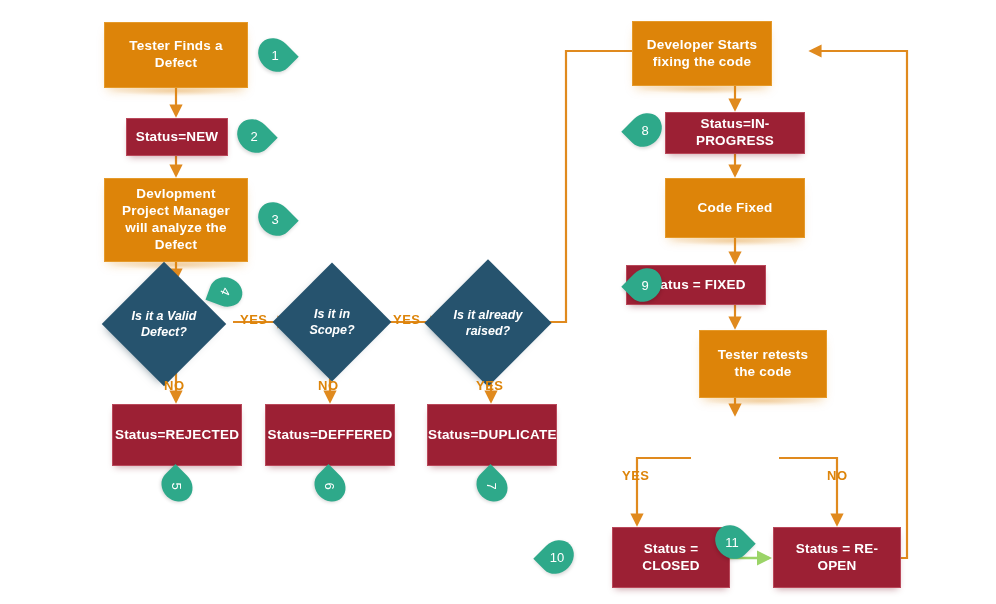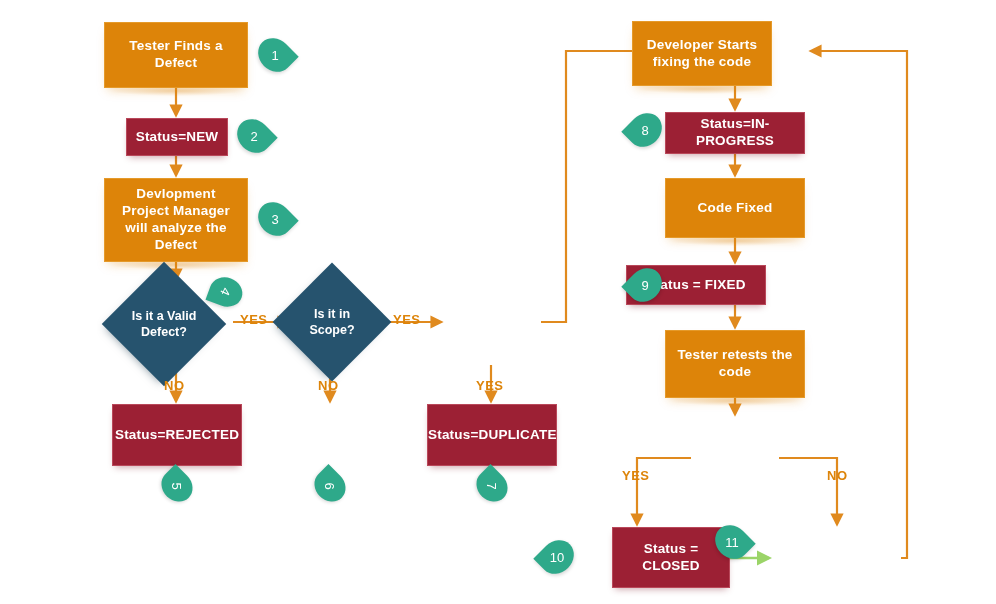--- a/index.html
+++ b/index.html
@@ -16,21 +16,21 @@
   .proc{background:#DD8409;border:1px solid #E59A2A;
         box-shadow:0 6px 10px -4px rgba(221,132,9,.35);
         font-weight:bold;font-size:13.5px;}
   .proc::after{content:"";position:absolute;left:4%;right:4%;bottom:-9px;height:10px;
         background:radial-gradient(ellipse at center, rgba(221,132,9,.28), rgba(221,132,9,0) 70%);}
 
   .status{background:#9C2034;border:1px solid #B9485A;
         box-shadow:0 4px 7px -3px rgba(120,20,35,.4);
         font-weight:bold;font-size:13.5px;}
 
-  .diamond{position:absolute;z-index:10;}
+  .diamond{position:absolute;z-index:10;font-style:italic;}
   .diamond .dshape{position:absolute;left:0;top:0;width:100%;height:100%;
         background:#26536E;transform:rotate(45deg);
         box-shadow:0 5px 9px -5px rgba(20,50,70,.5);}
   .diamond .dtext{position:absolute;left:0;top:0;width:100%;height:100%;
         display:flex;align-items:center;justify-content:center;text-align:center;
         color:#ffffff;font-weight:bold;font-size:12.5px;line-height:1.3;z-index:2;}
 
   
   .badge{position:absolute;width:46px;height:40px;z-index:25;}
   .badge .drop{position:absolute;left:0;top:0;width:100%;height:100%;}
@@ -122,25 +122,32 @@
   <div class="diamond" style="left:120px;top:280px;width:88px;height:88px;">
     <div class="dshape"></div>
     <div class="dtext">Is it a Valid Defect?</div>
   </div>
 
   <div class="diamond" style="left:290px;top:280px;width:84px;height:84px;">
     <div class="dshape"></div>
     <div class="dtext">Is it in Scope?</div>
   </div>
 
+  <div class="diamond" style="left:443px;top:278px;width:90px;height:90px;">
+    <div class="dshape"></div>
+    <div class="dtext">Is it already raised?</div>
+  </div>
 
   <div class="node status" style="left:112px;top:404px;width:130px;height:62px;">
     <span>Status=REJECTED</span>
   </div>
 
+  <div class="node status" style="left:265px;top:404px;width:130px;height:62px;">
+    <span>Status=DEFFERED</span>
+  </div>
 
   <div class="node status" style="left:427px;top:404px;width:130px;height:62px;text-align:center;">
     <span>Status=DUPLICATE</span>
   </div>
 
   <div class="node proc" style="left:632px;top:21px;width:140px;height:65px;">
     <span>Developer Starts fixing the code</span>
   </div>
 
   <div class="node status" style="left:665px;top:112px;width:140px;height:42px;">
@@ -148,29 +155,32 @@
   </div>
 
   <div class="node proc" style="left:665px;top:178px;width:140px;height:60px;justify-content:flex-end;">
     <span>Code Fixed</span>
   </div>
 
   <div class="node status" style="left:626px;top:265px;width:140px;height:40px;">
     <span>Status = FIXED</span>
   </div>
 
-  <div class="node proc" style="left:665px;top:330px;width:140px;height:68px;justify-content:flex-end;">
+  <div class="node proc" style="left:699px;top:330px;width:128px;height:68px;justify-content:flex-end;">
     <span>Tester retests the code</span>
   </div>
 
 
   <div class="node status" style="left:564px;top:527px;width:118px;height:61px;margin-left:48px;">
     <span>Status = CLOSED</span>
   </div>
 
+  <div class="node status" style="left:773px;top:527px;width:128px;height:61px;">
+    <span>Status = RE-OPEN</span>
+  </div>
 
   <div class="elabel" style="left:240px;top:312px;">YES</div>
   <div class="elabel" style="left:164px;top:378px;">NO</div>
   <div class="elabel" style="left:393px;top:312px;">YES</div>
   <div class="elabel" style="left:318px;top:378px;">NO</div>
   <div class="elabel" style="left:476px;top:378px;">YES</div>
   <div class="elabel" style="left:622px;top:468px;">YES</div>
   <div class="elabel" style="left:827px;top:468px;">NO</div>
 
   <div class="badge right" style="left:252px;top:35px;">

